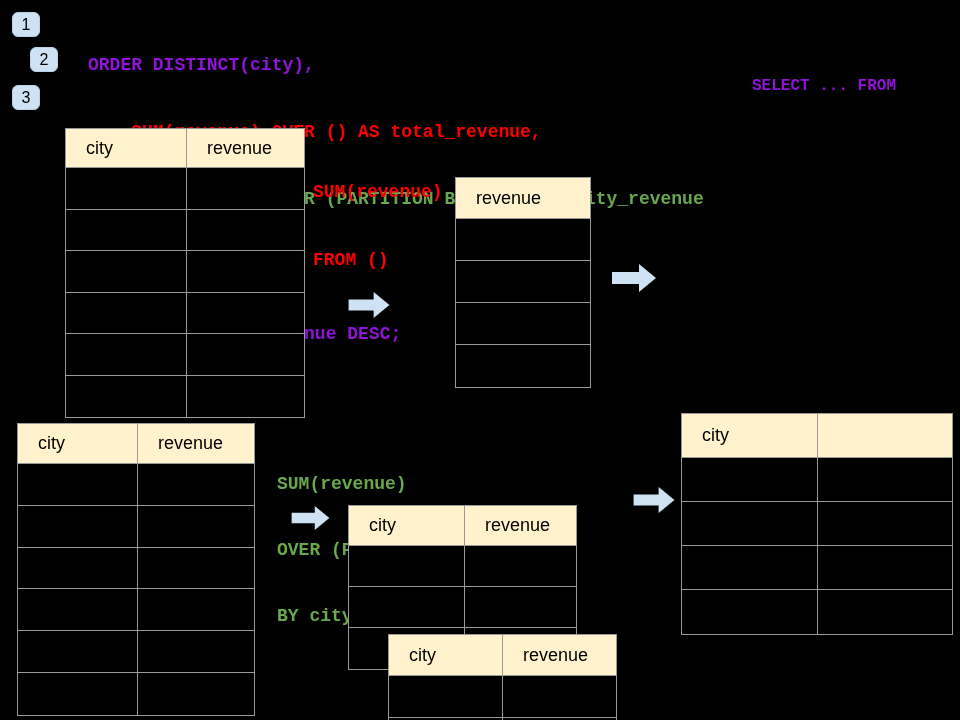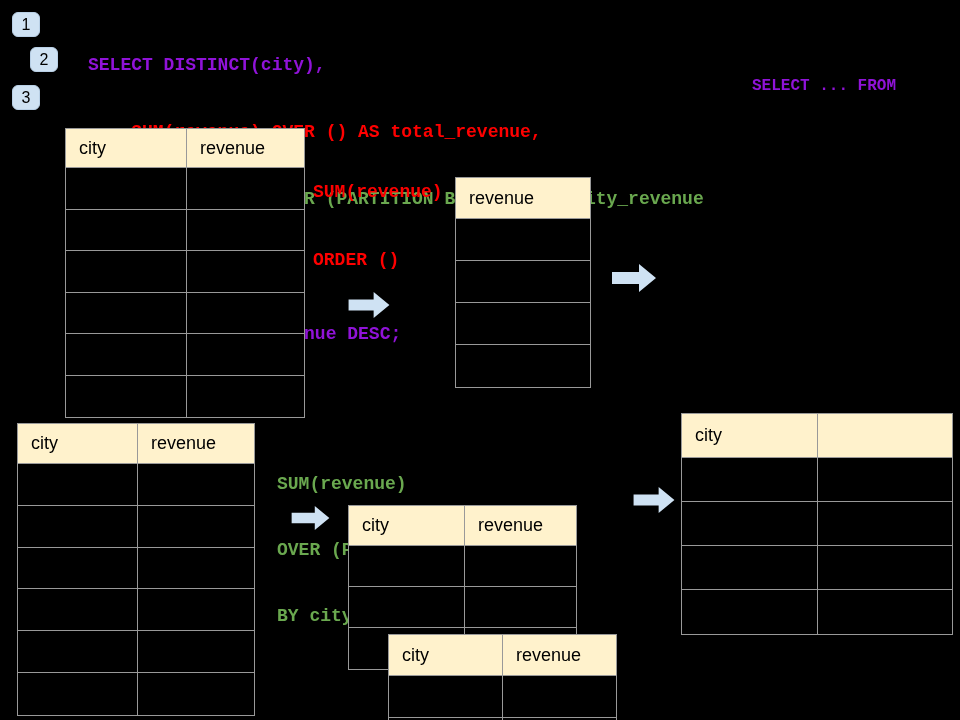--- a/index.html
+++ b/index.html
@@ -27,21 +27,21 @@
   .red    { color:#FF0000; }
   .green  { color:#6AA84F; }
   .side-note { position:absolute; left:752px; top:34px; font-size:16px; line-height:21px; }
   .label-total     { position:absolute; left:313px; top:136px; font-size:18px; line-height:22.5px; }
   .label-partition { position:absolute; left:277px; top:429px; font-size:18px; line-height:22px; }
 
   
   .tbl { position:absolute; border:1px solid #999999; background:#000; box-sizing:border-box; }
   .thead { display:flex; background:#FFF2CC; border-bottom:1px solid #999999; box-sizing:border-box; }
   .th {
-    display:flex; align-items:center; padding-left:13px;
+    display:flex; align-items:center; padding-left:20px;
     color:#000; font-size:18px; box-sizing:border-box;
   }
   .trow { display:flex; border-bottom:1px solid #999999; box-sizing:border-box; }
   .trow:last-child { border-bottom:none; }
   .c1 { border-right:1px solid #999999; box-sizing:border-box; }
   .c2 { flex:1; }
   .c-only { flex:1; }
 
   .tA { left:65px;  top:128px; width:240px; }
   .tA .thead { height:39px; }   .tA .trow { height:41.5px; } .tA .c1 { width:121px; }
@@ -67,34 +67,34 @@
 </head>
 <body>
 
 <div class="canvas">
 
   <div class="badge badge1">1</div>
   <div class="badge badge2">2</div>
   <div class="badge badge3">3</div>
 
   <div class="sql-block mono">
-    <div class="purple">SELECT DISTINCT(city),</div>
+    <div class="purple">ORDER DISTINCT(city),</div>
     <div class="red">    SUM(revenue) OVER () AS total_revenue,</div>
     <div class="green">    SUM(revenue) OVER (PARTITION BY city) as city_revenue</div>
     <div class="purple">  FROM rides</div>
     <div class="purple">  ORDER by city_revenue DESC;</div>
   </div>
 
   <div class="side-note mono purple">
     <div>SELECT ... FROM</div>
   </div>
 
   <div class="label-total mono red">
     <div>SUM(revenue)</div>
-    <div>ORDER ()</div>
+    <div>FROM ()</div>
   </div>
 
   <div class="label-partition mono green">
     <div>SUM(revenue)</div>
     <div>OVER (PARTITION</div>
     <div>BY city)</div>
   </div>
 
   <div class="tbl tA">
     <div class="thead">

